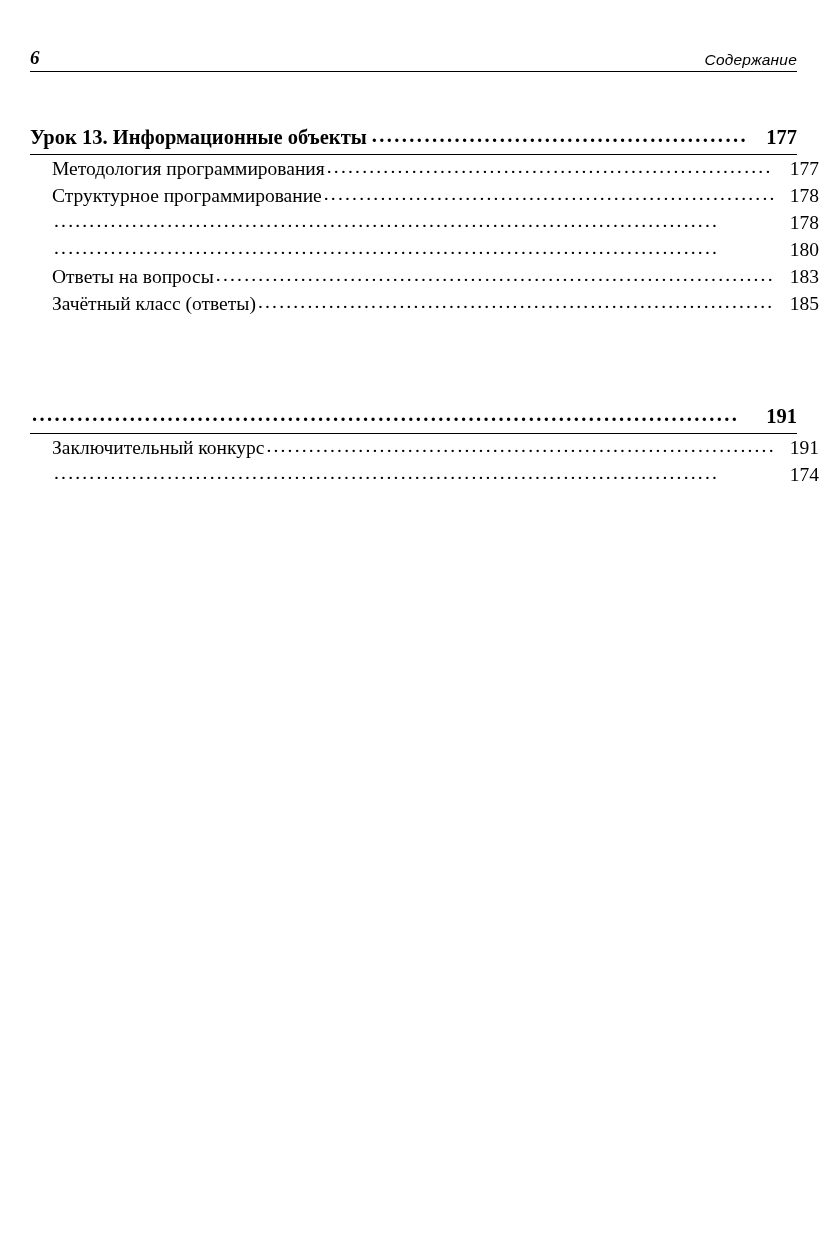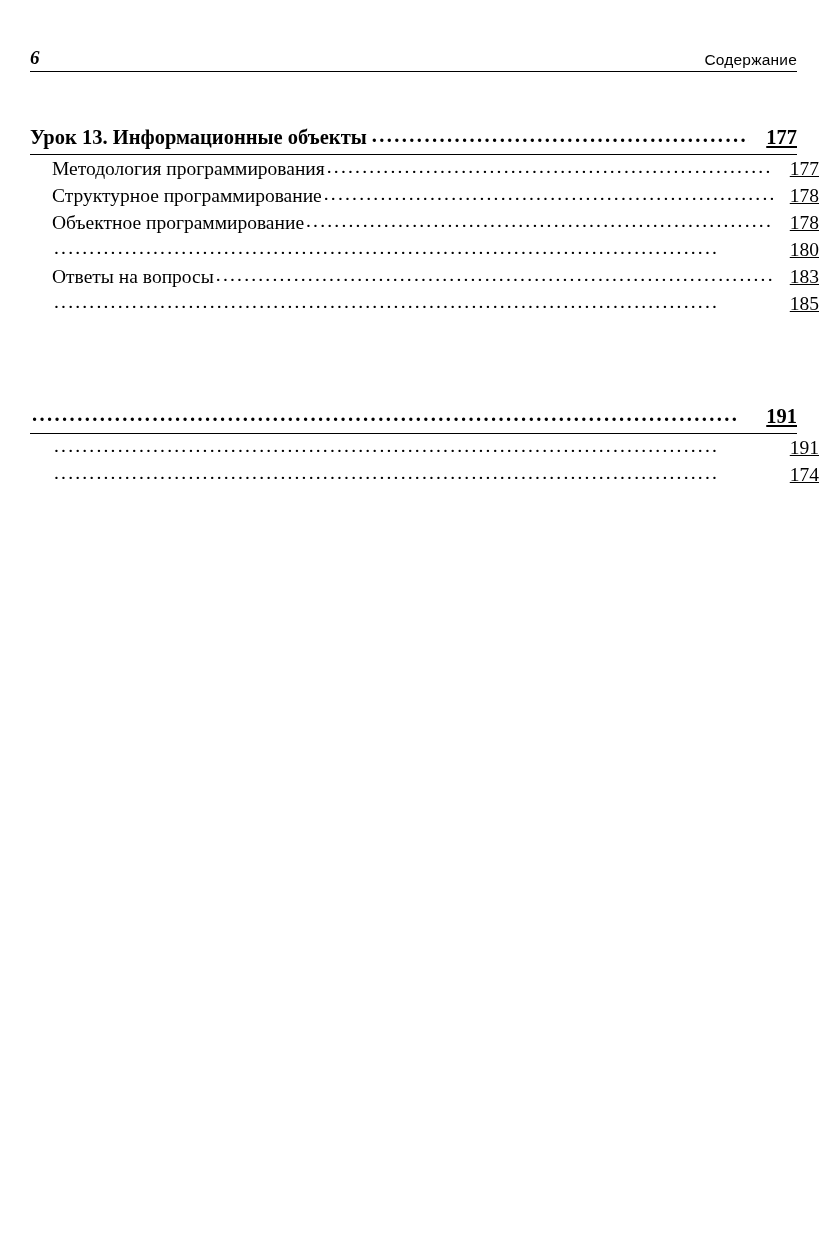--- a/index.html
+++ b/index.html
@@ -30,20 +30,21 @@
     border-bottom: 1.6px solid #000;
   }
   .folio {
     font-style: italic;
     font-weight: bold;
     font-size: 19px;
     line-height: 1;
   }
   .running-title {
     font-family: "Liberation Sans", sans-serif;
+    font-style: italic;
     font-size: 15.5px;
     line-height: 1;
     letter-spacing: 0.2px;
     margin-left: 16px;
   }
   
   .toc {
     margin-top: 16px;
   }
   .toc-group {
@@ -65,21 +66,20 @@
     white-space: nowrap;
     margin: 0 2px;
     position: relative;
     top: -2px;
     letter-spacing: 2.2px;
     color: #000;
   }
   .entry .page-num {
     flex: 0 0 auto;
     text-align: right;
-    text-decoration: underline;
   }
   
   .entry.level-0 {
     font-weight: bold;
     font-size: 20.5px;
     padding: 6px 0 5px 0;
     border-bottom: 1.6px solid #000;
   }
   .entry.level-0 .label { padding-right: 3px; }
   .entry.level-0 .page-num { min-width: 46px; }
@@ -118,48 +118,49 @@
         <span class="label">Методология программирования</span>
         <span class="leader">..............................................................................................</span>
         <span class="page-num">177</span>
       </div>
       <div class="entry level-1">
         <span class="label">Структурное программирование</span>
         <span class="leader">..............................................................................................</span>
         <span class="page-num">178</span>
       </div>
       <div class="entry level-1">
-        <span class="label">Объектное программирование</span>
         <span class="leader">..............................................................................................</span>
         <span class="page-num">178</span>
       </div>
       <div class="entry level-1">
         <span class="leader">..............................................................................................</span>
         <span class="page-num">180</span>
       </div>
       <div class="entry level-1">
         <span class="label">Ответы на вопросы</span>
         <span class="leader">..............................................................................................</span>
         <span class="page-num">183</span>
       </div>
       <div class="entry level-1">
+        <span class="label">Зачётный класс (ответы)</span>
         <span class="leader">..............................................................................................</span>
         <span class="page-num">185</span>
       </div>
     </div>
 
     <div class="spacer-block"></div>
 
     <div class="toc-group">
       <div class="entry level-0">
         <span class="leader">..............................................................................................</span>
         <span class="page-num">191</span>
       </div>
 
       <div class="entry level-1">
+        <span class="label">Заключительный конкурс</span>
         <span class="leader">..............................................................................................</span>
         <span class="page-num">191</span>
       </div>
       <div class="entry level-1">
         <span class="leader">..............................................................................................</span>
         <span class="page-num">174</span>
       </div>
     </div>
 
   </div>

